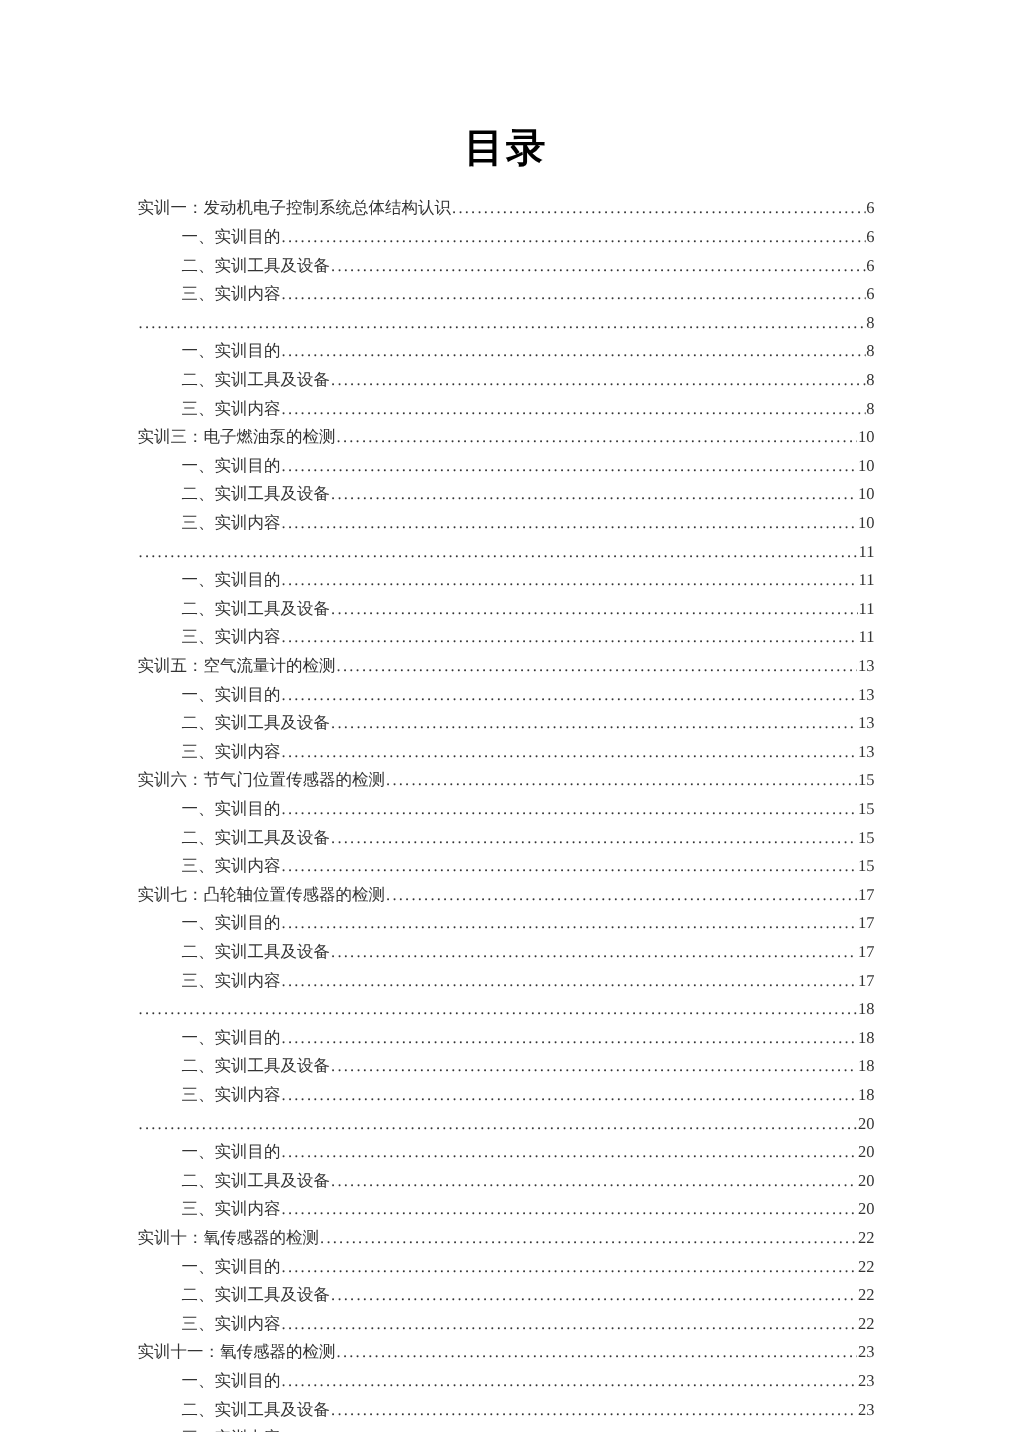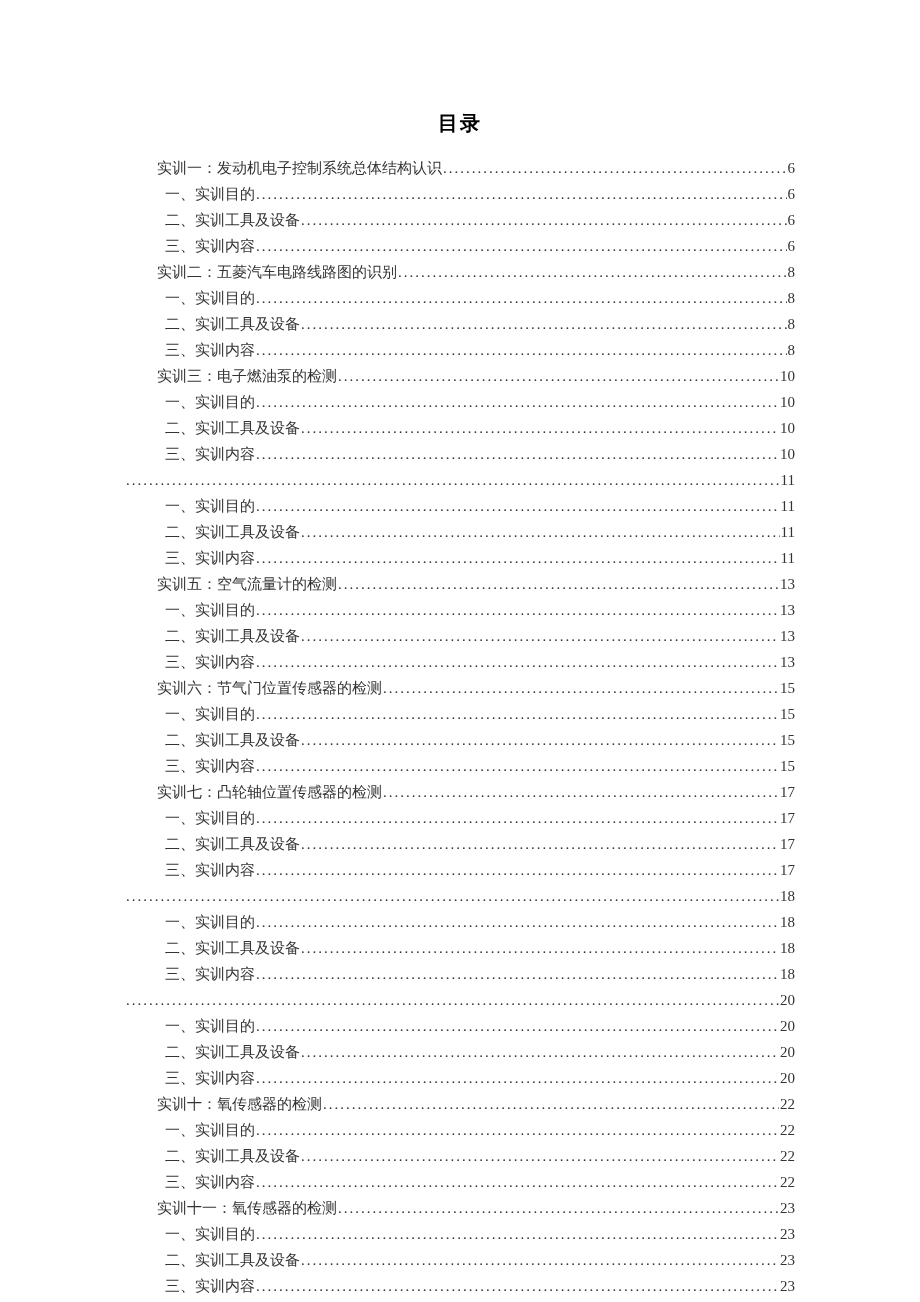--- a/index.html
+++ b/index.html
@@ -12,38 +12,37 @@
       font-family: "SimSun", "宋体", serif;
       width: 920px;
       height: 1302px;
       position: relative;
     }
     .page {
       padding: 110px 125px 0 125px;
     }
     .title {
       text-align: center;
-      font-size: 20px;
+      font-size: 36px;
       font-weight: bold;
       margin-bottom: 18px;
       letter-spacing: 2px;
     }
     .toc-list {
       font-size: 15px;
       color: #333;
     }
     .toc-entry {
       display: flex;
       align-items: baseline;
       line-height: 26px;
       white-space: nowrap;
     }
     .toc-entry.level-1 .entry-text {
       flex-shrink: 0;
-      margin-left: 32px;
     }
     .toc-entry.level-2 {
       padding-left: 40px;
     }
     .toc-entry.level-2 .entry-text {
       flex-shrink: 0;
     }
     .leader {
       flex: 1;
       overflow: hidden;
@@ -78,21 +77,20 @@
         <span class="entry-text">二、实训工具及设备</span>
         <span class="leader"></span>
         <span class="page-num">6</span>
       </div>
       <div class="toc-entry level-2">
         <span class="entry-text">三、实训内容</span>
         <span class="leader"></span>
         <span class="page-num">6</span>
       </div>
       <div class="toc-entry level-1">
-        <span class="entry-text">实训二：五菱汽车电路线路图的识别</span>
         <span class="leader"></span>
         <span class="page-num">8</span>
       </div>
       <div class="toc-entry level-2">
         <span class="entry-text">一、实训目的</span>
         <span class="leader"></span>
         <span class="page-num">8</span>
       </div>
       <div class="toc-entry level-2">
         <span class="entry-text">二、实训工具及设备</span>

